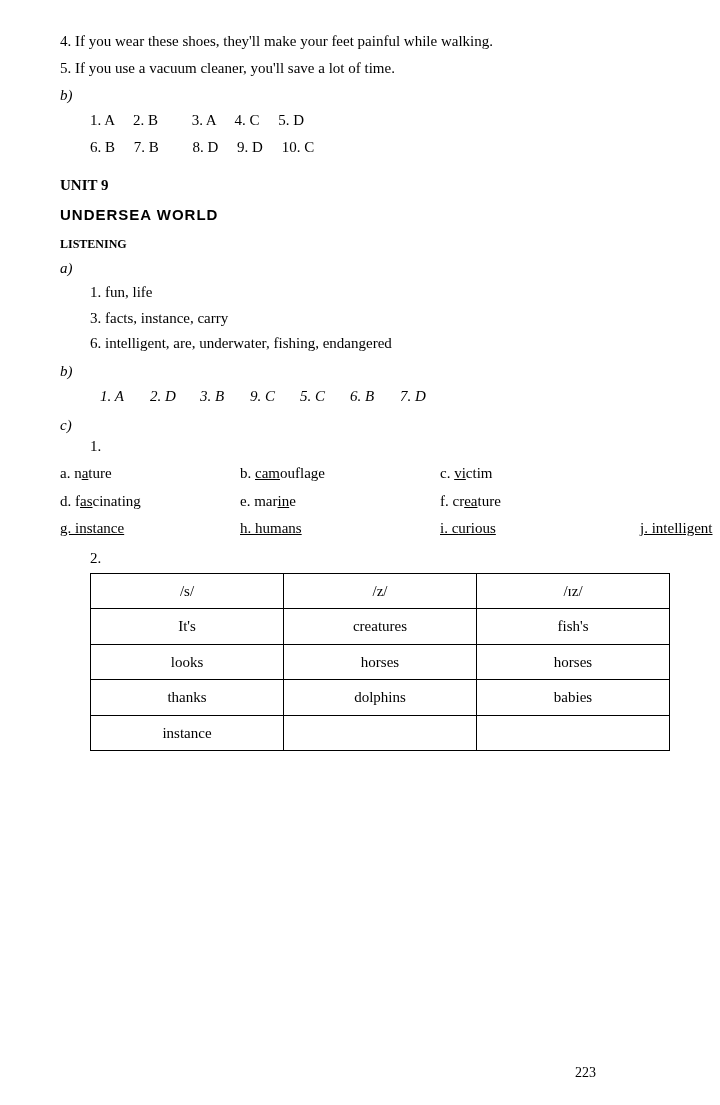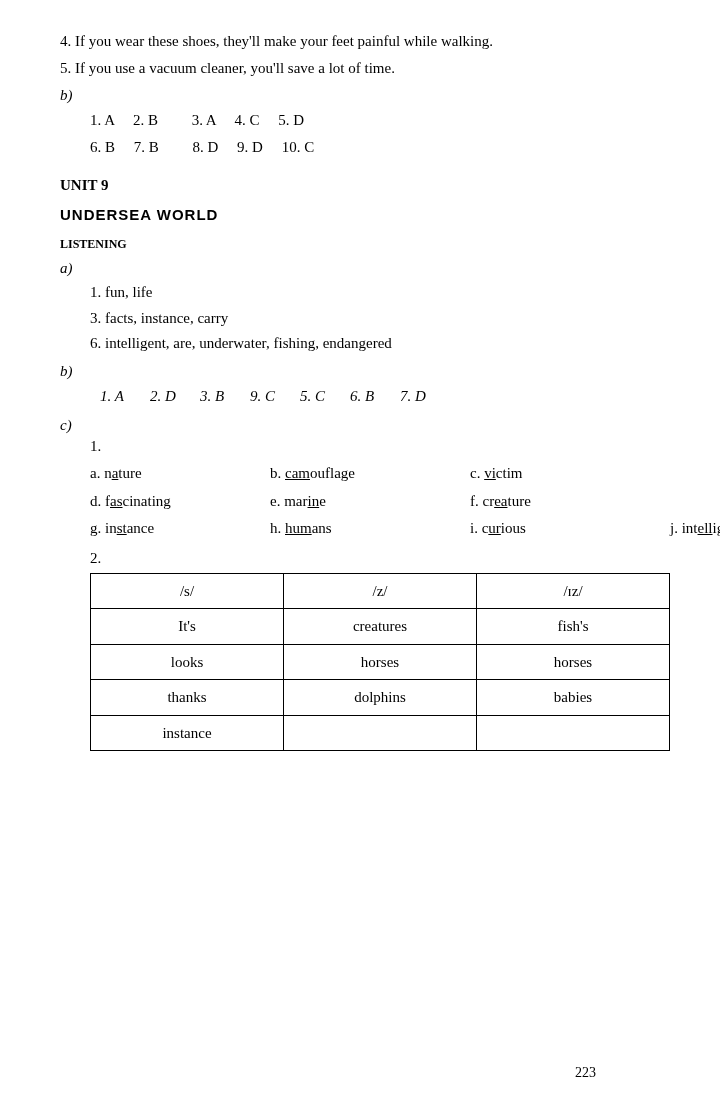--- a/index.html
+++ b/index.html
@@ -79,21 +79,20 @@
     .listening-items .line-item {
       margin-bottom: 3px;
     }
 
     .section-c-number {
       margin-left: 30px;
       margin-bottom: 6px;
     }
 
     .vocab-grid {
-      margin-left: 30px;
       margin-bottom: 8px;
     }
 
     .vocab-row {
       display: grid;
       grid-template-columns: 180px 200px 200px;
       margin-bottom: 2px;
       line-height: 1.7;
     }
 
@@ -196,21 +195,21 @@
     <div class="vocab-row">
       <span>a. n<u>a</u>ture</span>
       <span>b. <u>cam</u>ouflage</span>
       <span>c. <u>vi</u>ctim</span>
     </div>
     <div class="vocab-row">
       <span>d. f<u>as</u>cinating</span>
       <span>e. mar<u>in</u>e</span>
       <span>f. cr<u>ea</u>ture</span>
     </div>
-    <div class="vocab-row" style="grid-template-columns: 180px 200px 200px 120px;">
+    <div class="vocab-row" style="grid-template-columns: 180px 200px 200px 120px; text-decoration: underline;">
       <span>g. in<u>st</u>ance</span>
       <span>h. <u>hum</u>ans</span>
       <span>i. c<u>ur</u>ious</span>
       <span>j. int<u>ell</u>igent</span>
     </div>
   </div>
 
   <div class="number-2">2.</div>
 
   <table>

